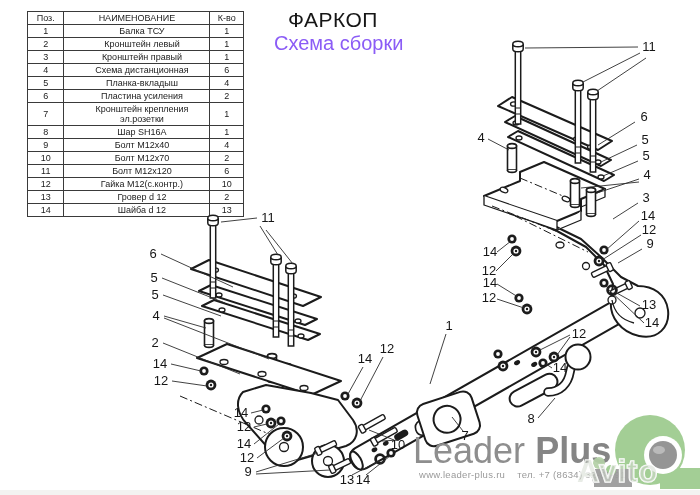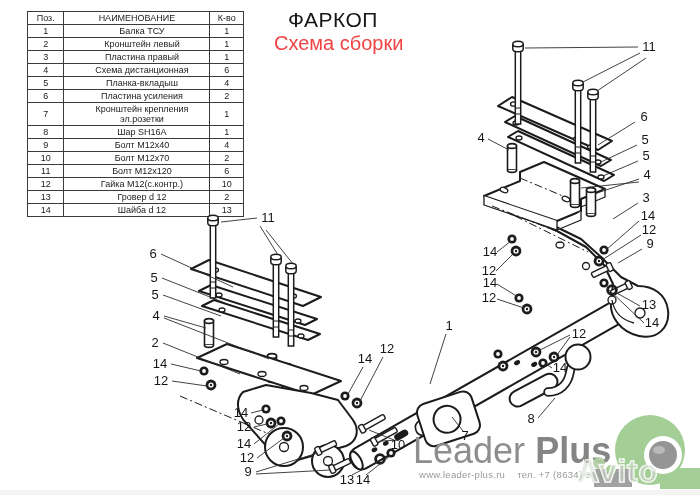--- a/index.html
+++ b/index.html
@@ -11,21 +11,21 @@
                font-size:9px;line-height:10px;text-align:center;background:#fff;}
   .parts-table th,.parts-table td{border:1px solid #3a3a3a;padding:1px 2px;font-weight:400;
                white-space:pre-line;vertical-align:middle;height:10px;}
   .parts-table th{font-size:9px;}
   .parts-table td:nth-child(1){width:34px;}
   .parts-table td:nth-child(2){width:143px;padding-left:12px;}
   .parts-table td:nth-child(3){width:32px;}
 
   
   .title{position:absolute;left:264px;top:8px;font-size:21px;letter-spacing:0.5px;color:#161616;margin-left:24px;}
-  .subtitle{position:absolute;left:274px;top:32px;font-size:20px;color:#ef4444;}
+  .subtitle{position:absolute;left:274px;top:32px;font-size:20px;color:#8b5cf6;}
 
   
   .diagram{position:absolute;left:0;top:0;}
   .part{fill:#fff;stroke:#1b1b1b;stroke-width:2;stroke-linejoin:round;stroke-linecap:round;}
   .thin{stroke-width:1.3;}
   .hole{fill:#fff;stroke:#1b1b1b;stroke-width:1.3;}
   .dhole{fill:#1b1b1b;stroke:none;}
   .dash{stroke:#1b1b1b;stroke-width:1;fill:none;stroke-dasharray:8 3 2 3;}
   .callout{font-family:"Liberation Sans",sans-serif;font-size:13px;fill:#161616;text-anchor:middle;}
   .leader{stroke:#2c2c2c;stroke-width:0.9;}
@@ -62,21 +62,21 @@
           <td>Балка ТСУ</td>
           <td>1</td>
         </tr>
         <tr>
           <td>2</td>
           <td>Кронштейн левый</td>
           <td>1</td>
         </tr>
         <tr>
           <td>3</td>
-          <td>Пластина правый</td>
+          <td>Кронштейн правый</td>
           <td>1</td>
         </tr>
         <tr>
           <td>4</td>
           <td>Схема дистанционная</td>
           <td>6</td>
         </tr>
         <tr>
           <td>5</td>
           <td>Планка-вкладыш</td>

